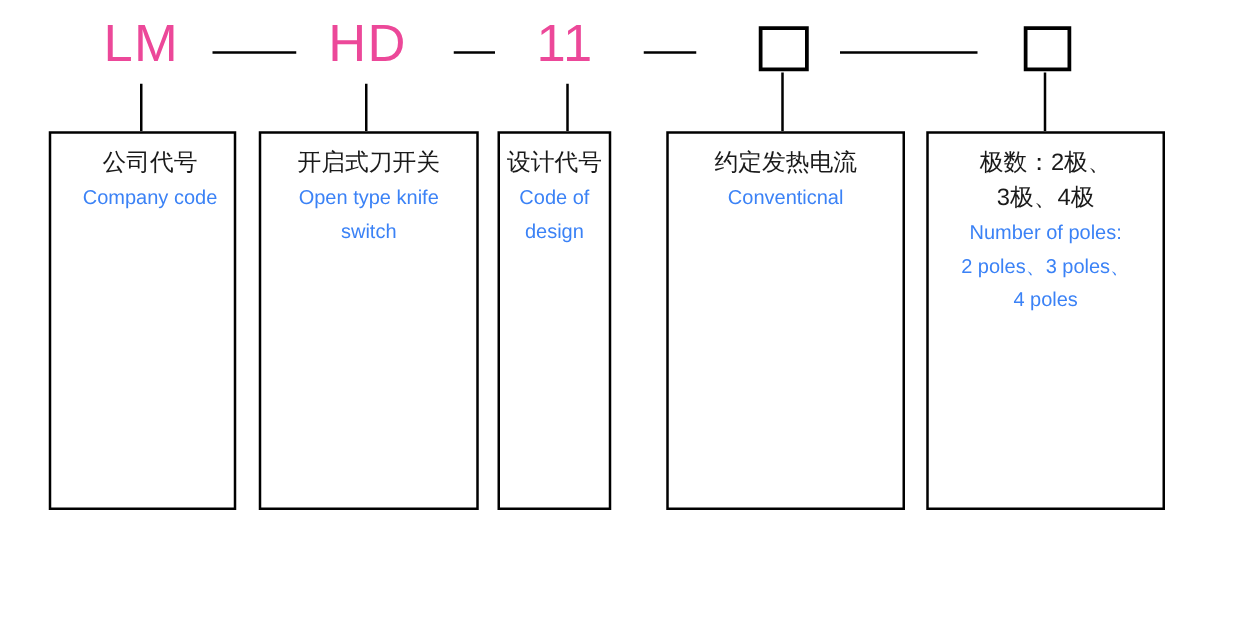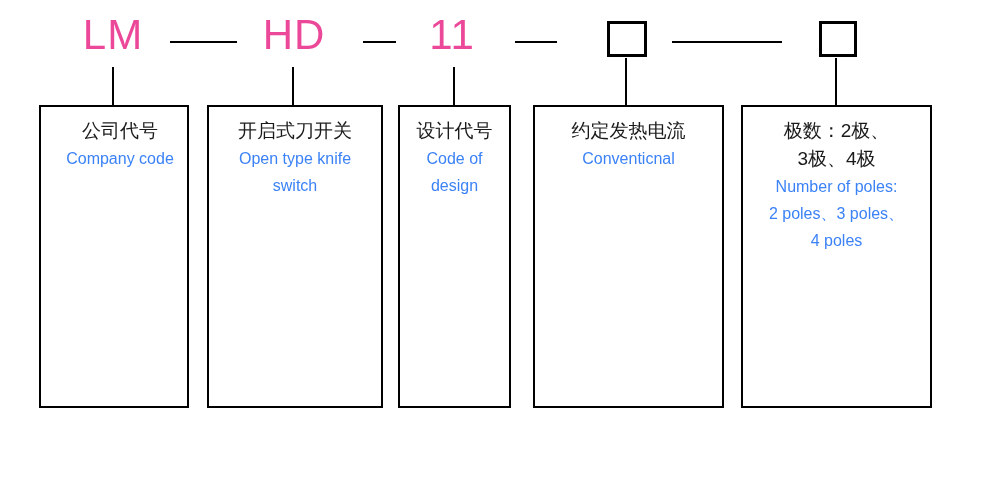--- a/index.html
+++ b/index.html
@@ -99,21 +99,21 @@
     <div class="zh-line">公司代号</div>
     <div class="en-line">Company code</div>
   </div>
 
   <div class="legend-box" style="left:207px; width:176px;">
     <div class="zh-line">开启式刀开关</div>
     <div class="en-line">Open type knife</div>
     <div class="en-line">switch</div>
   </div>
 
-  <div class="legend-box" style="left:398px; width:113px;">
+  <div class="legend-box" style="left:398px; width:91px;">
     <div class="zh-line">设计代号</div>
     <div class="en-line">Code of</div>
     <div class="en-line">design</div>
   </div>
 
   <div class="legend-box" style="left:533px; width:191px;">
     <div class="zh-line">约定发热电流</div>
     <div class="en-line">Conventicnal</div>
   </div>
 

